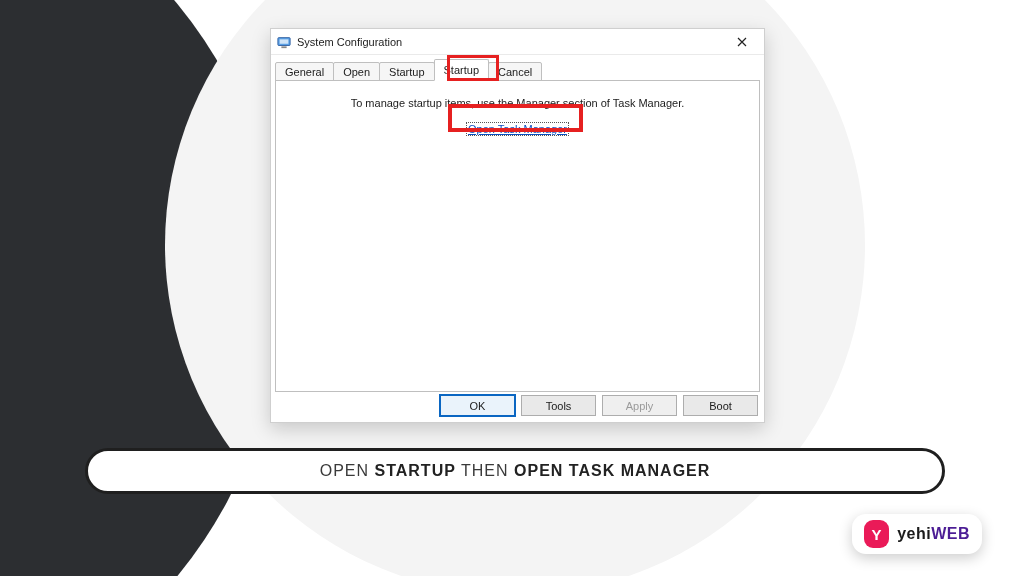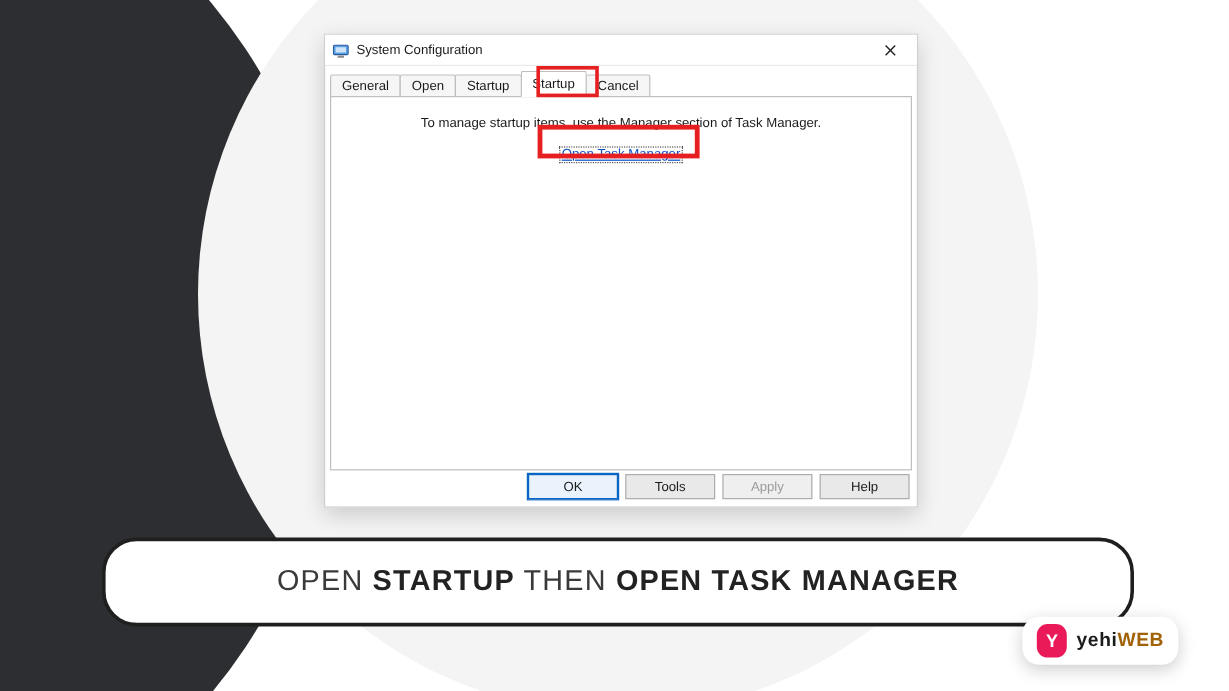--- a/index.html
+++ b/index.html
@@ -165,29 +165,29 @@
     background: #efefef;
     text-align: center;
   }
 
   
   .caption-pill {
     position: absolute;
     left: 85px;
     top: 448px;
     width: 860px;
-    height: 74px;
+    height: 46px;
     background: #ffffff;
     border: 3px solid #1f1f1f;
     border-radius: 29px;
     z-index: 6;
     display: flex;
     align-items: center;
     justify-content: center;
-    font-size: 24px;
+    font-size: 16px;
     letter-spacing: 1px;
     color: #3a3a3a;
     font-family: "Segoe UI", Arial, sans-serif;
   }
   .caption-pill .bold { font-weight: 800; color: #222; }
 
   
   .logo-badge {
     position: absolute;
     right: 42px;
@@ -209,21 +209,21 @@
     border-radius: 9px;
     display: flex; align-items: center; justify-content: center;
     color: #fff; font-weight: 800; font-size: 15px;
   }
   .logo-text {
     font-weight: 800;
     font-size: 16px;
     color: #1b1b1b;
     letter-spacing: 0.5px;
   }
-  .logo-text .accent { color: #a16207; }
+  .logo-text .accent { color: #4c1d95; }
 </style>
 </head>
 <body>
 
 <div class="bg-shape"></div>
 <div class="circle-bg"></div>
 
 <div class="dialog">
 
   <div class="titlebar">
@@ -260,21 +260,21 @@
     </div>
   </div>
 
   <div class="red-box-tab" style="left:176px; top:26px; width:52px; height:26px;"></div>
   <div class="red-box-link" style="left:177px; top:75px; width:135px; height:28px;"></div>
 
   <div class="btn-row">
     <span class="btn default">OK</span>
     <span class="btn">Tools</span>
     <span class="btn disabled">Apply</span>
-    <span class="btn">Help</span>
+    <span class="btn">Boot</span>
   </div>
 </div>
 
 <div class="caption-pill">
   <span>
     <span>OPEN </span><span class="bold">STARTUP</span><span> THEN </span><span class="bold">OPEN TASK MANAGER</span>
   </span>
 </div>
 
 <div class="logo-badge">

